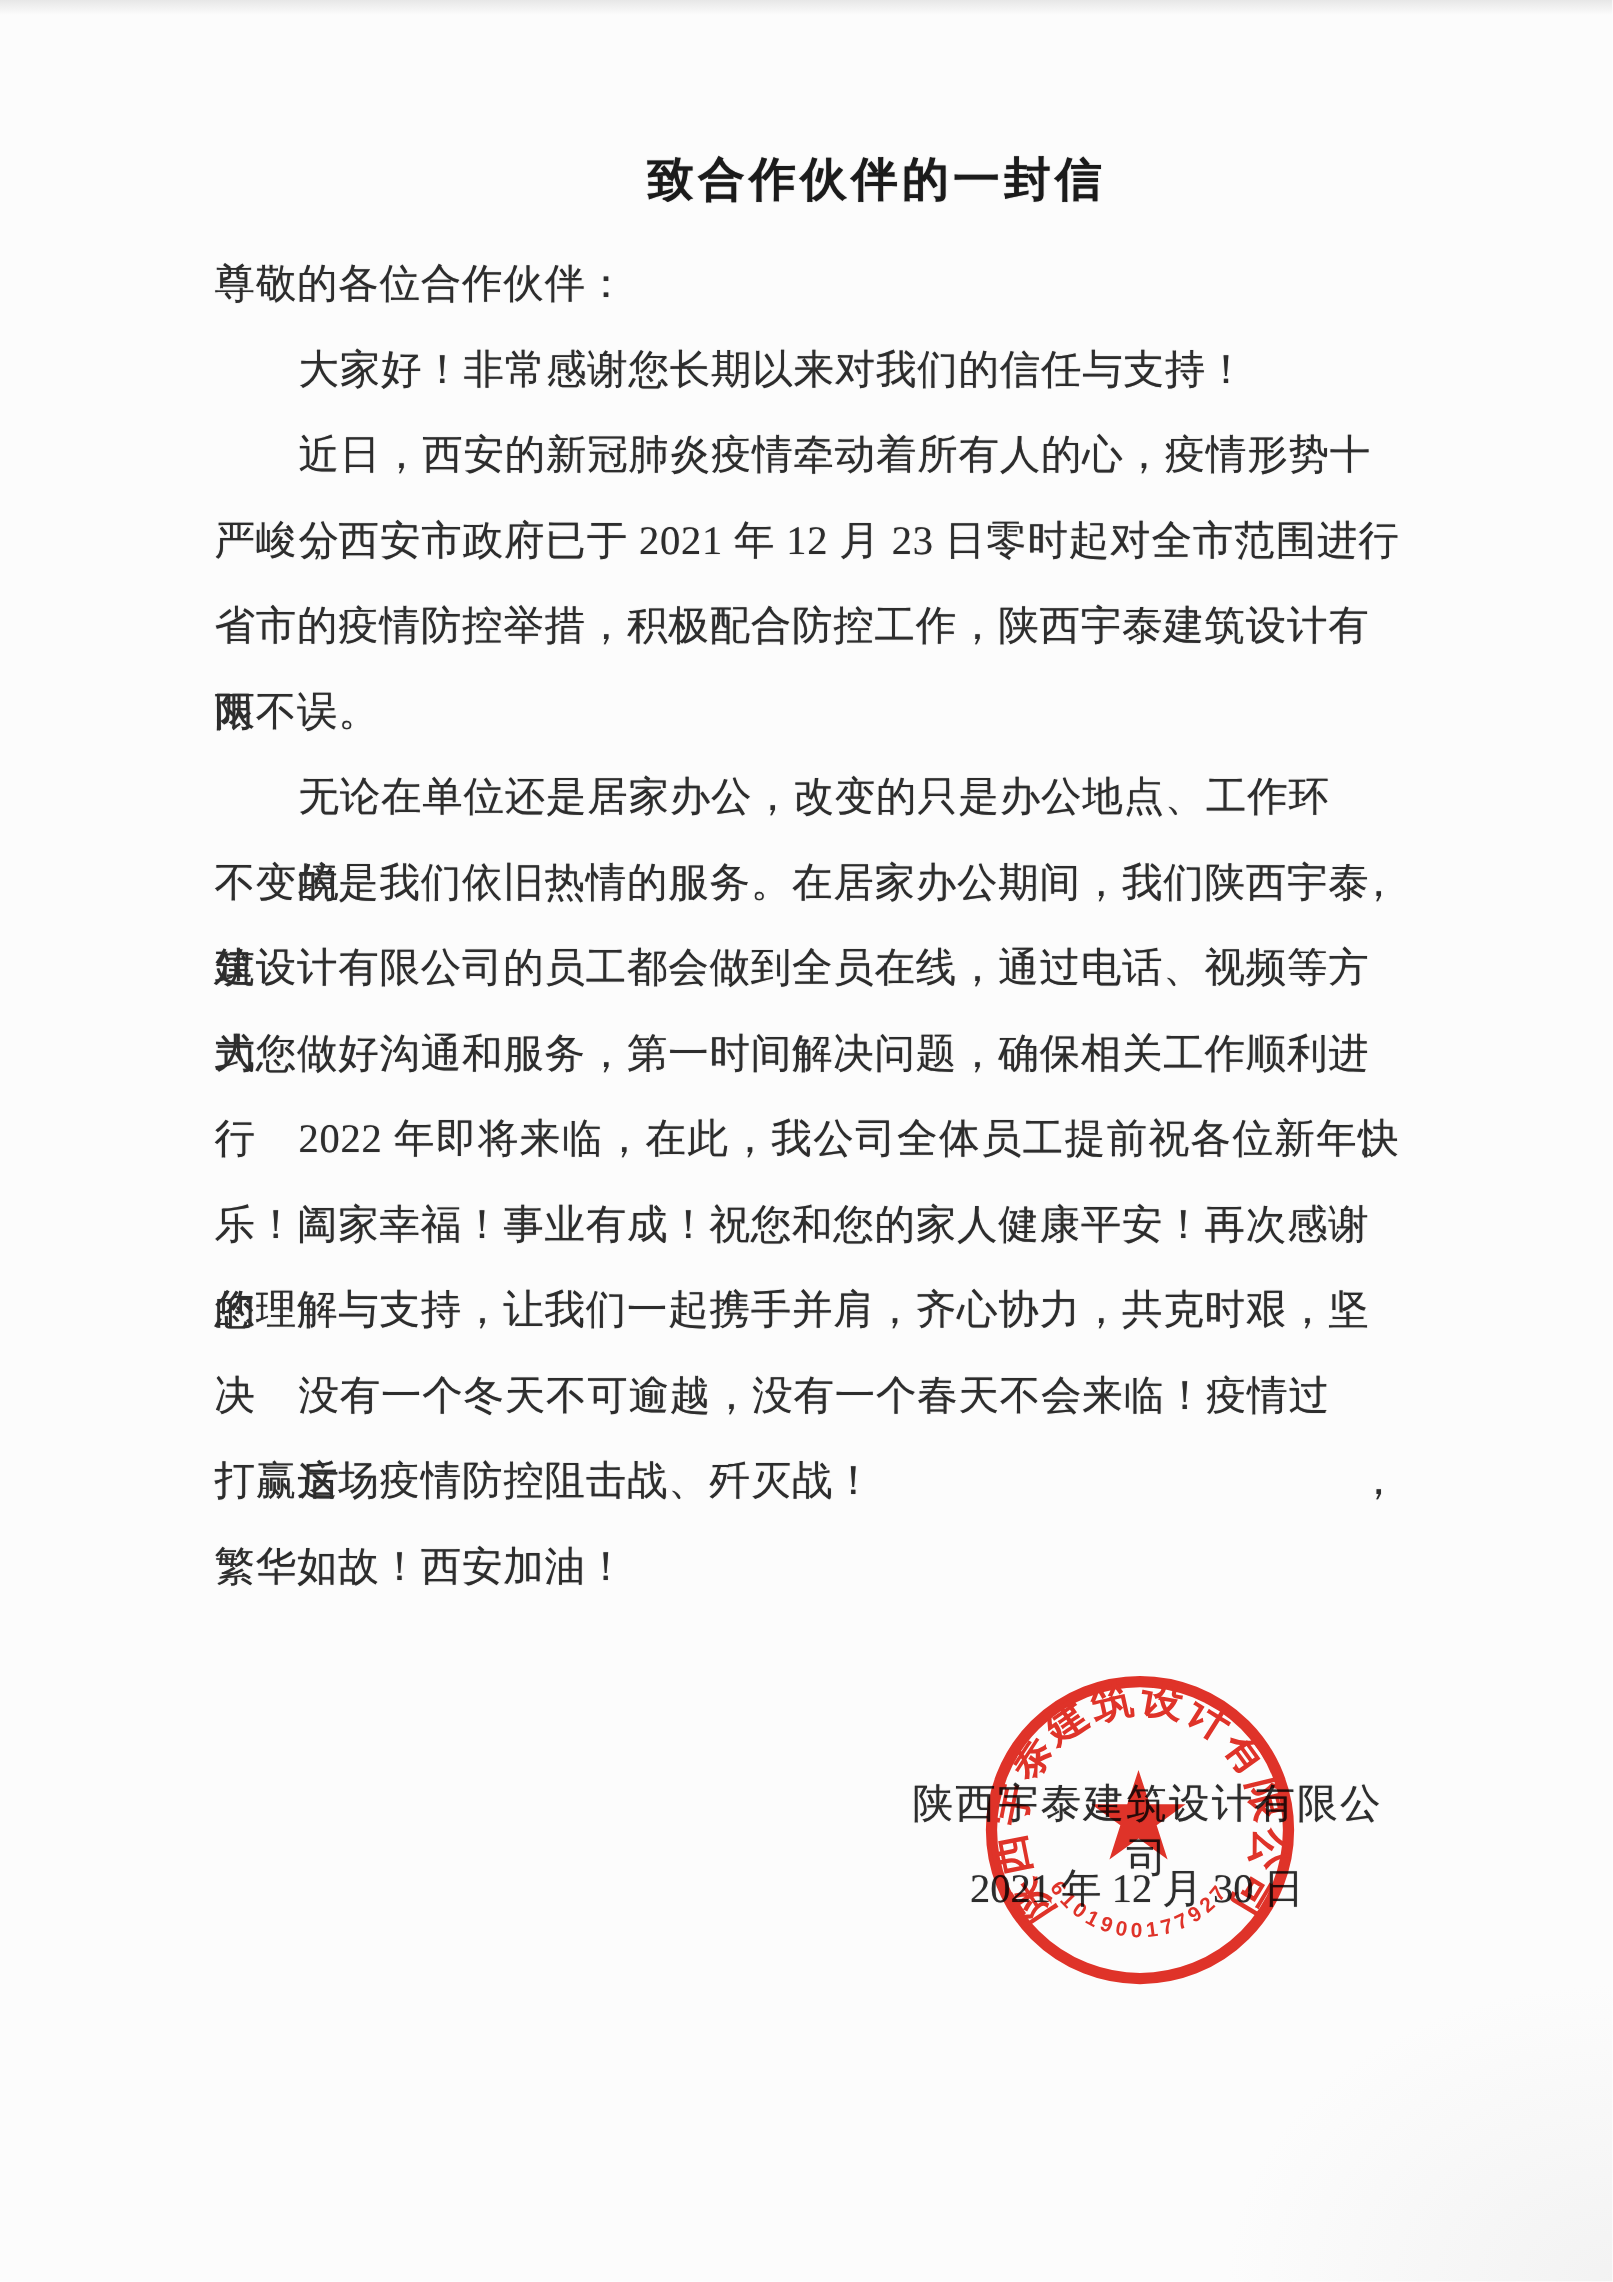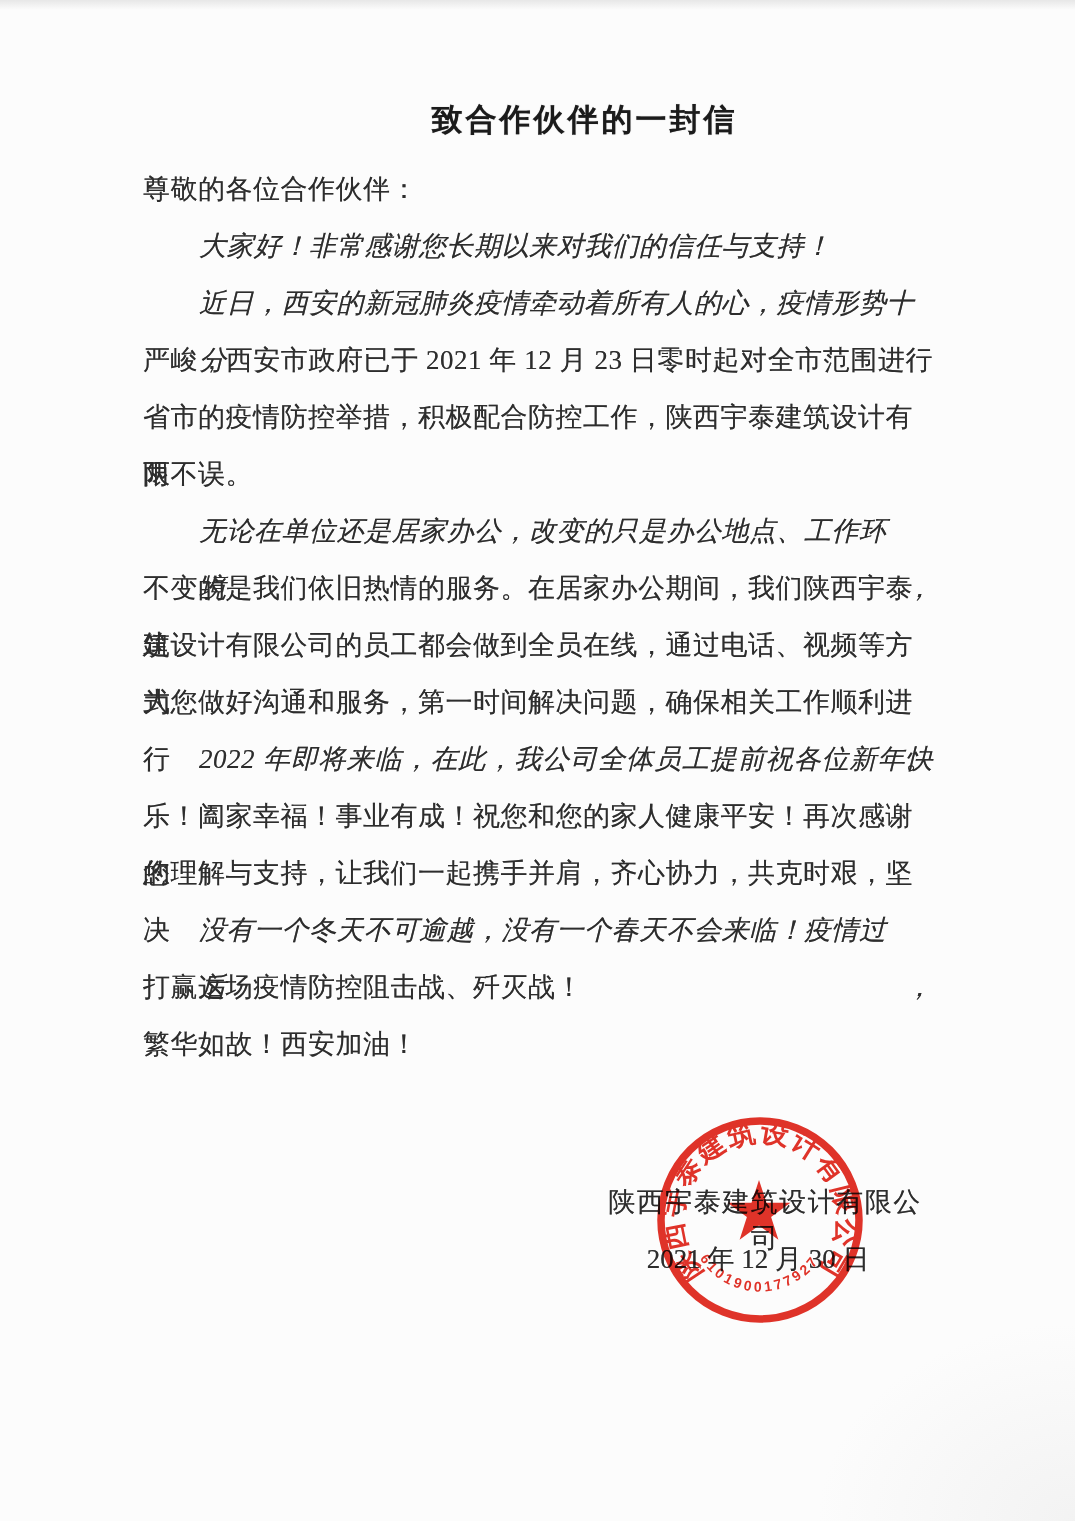--- a/index.html
+++ b/index.html
@@ -26,21 +26,21 @@
     color: #1b1b1b;
     text-shadow: 0 0 0.7px rgba(40,40,40,0.65);
     padding-left: 47px;
   }
   .letter-body {
     position: absolute; top: 161px; left: 143px; width: 790px;
     font-size: 27px; line-height: 57px; letter-spacing: 0.5px;
     text-shadow: 0 0 0.6px rgba(55,55,55,0.6);
   }
   .line { height: 57px; }
-  .line.indent { padding-left: 56px; font-style: italic; }
+  .line.indent { padding-left: 56px; }
   .line.fill { text-align-last: justify; }
   .signature {
     position: absolute; top: 1184px; left: 595px; width: 340px;
     font-size: 27px; letter-spacing: 1.5px; text-align: center;
     text-shadow: 0 0 0.6px rgba(55,55,55,0.6);
   }
   .sign-date {
     position: absolute; top: 1241px; left: 618px; width: 280px;
     font-size: 27px; text-align: center;
     text-shadow: 0 0 0.6px rgba(55,55,55,0.6);

